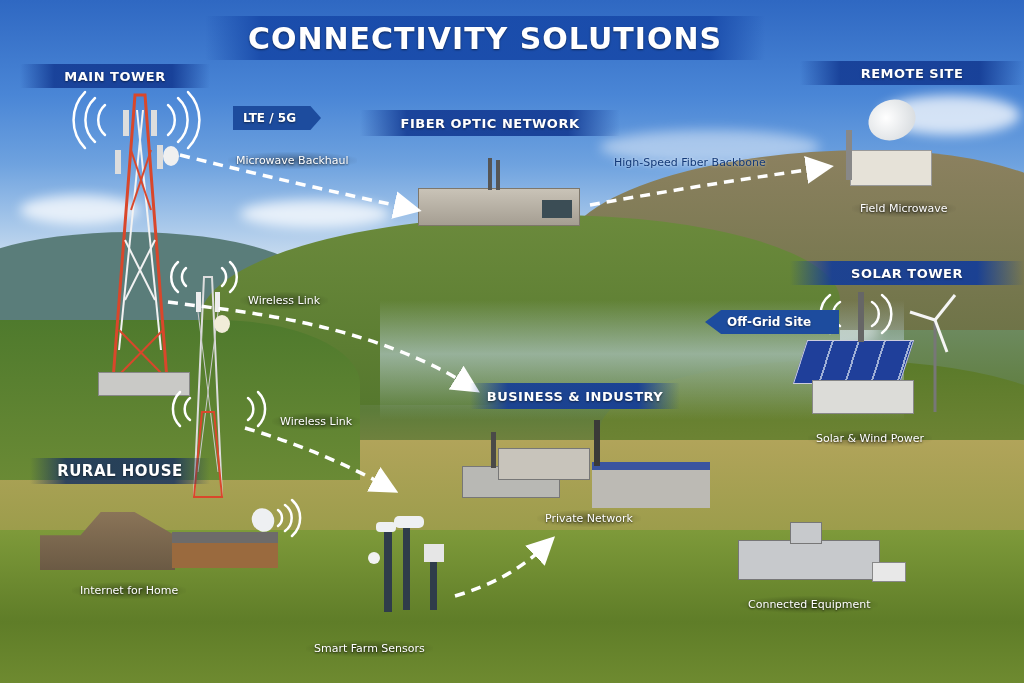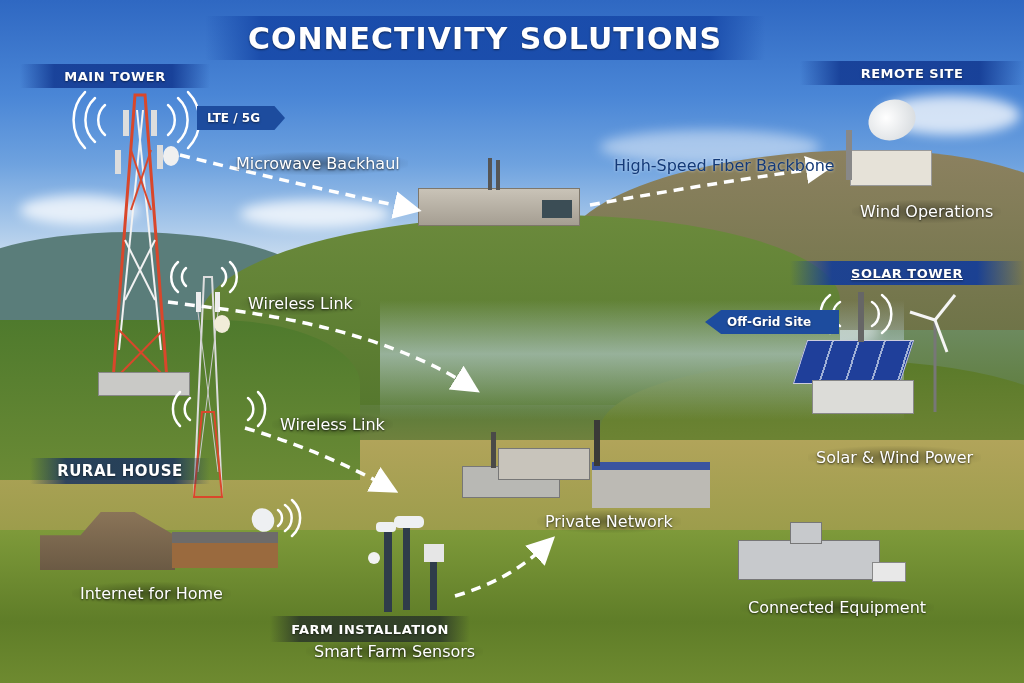--- a/index.html
+++ b/index.html
@@ -7,26 +7,26 @@
   #scene{position:absolute;inset:0;width:1024px;height:683px;overflow:hidden;
     background:linear-gradient(180deg,#2f68c2 0%,#4a86d6 14%,#6ea2df 24%,#a8c8ea 33%,#c9dcef 38%,#9fb9c9 42%,#6d8a5f 48%,#5d7c3a 60%,#8d8a44 72%,#a69a4f 80%,#6f8a36 90%,#5e7a2c 100%);}
   .layer{position:absolute;left:0;right:0;}
   .cloud{position:absolute;background:rgba(255,255,255,.75);border-radius:50%;filter:blur(6px);}
   .hill{position:absolute;border-radius:50% 50% 0 0;}
   .banner{position:absolute;color:#fff;font-weight:bold;letter-spacing:.5px;display:flex;align-items:center;justify-content:center;
     background:linear-gradient(90deg,rgba(20,60,140,0) 0%,rgba(22,62,150,.92) 18%,rgba(22,62,150,.95) 80%,rgba(20,60,140,0) 100%);
     text-shadow:0 1px 2px rgba(0,0,0,.5);}
   .title-banner{left:205px;top:16px;width:560px;height:44px;font-size:30px;letter-spacing:1px;
     background:linear-gradient(90deg,rgba(25,70,160,0) 0%,rgba(25,75,170,.95) 10%,rgba(25,75,170,.95) 90%,rgba(25,70,160,0) 100%);}
-  .sub{position:absolute;color:#fff;font-size:16px;padding:2px 8px;text-shadow:0 1px 2px rgba(0,0,0,.7);
+  .sub{position:absolute;color:#fff;font-size:11px;padding:2px 8px;text-shadow:0 1px 2px rgba(0,0,0,.7);
     background:radial-gradient(ellipse at center,rgba(0,0,0,.35) 0%,rgba(0,0,0,0) 75%);white-space:nowrap;}
   .sub.dark{color:#143a78;background:none;text-shadow:0 0 3px rgba(255,255,255,.7);}
   .arrow-tag{position:absolute;color:#fff;font-weight:bold;font-size:12px;display:flex;align-items:center;padding-left:10px;
     background:#1d4c9e;text-shadow:0 1px 2px rgba(0,0,0,.5);}
-  .arrow-tag.right{clip-path:polygon(0 0,88% 0,100% 50%,88% 100%,0 100%);}
+  .arrow-tag.right{clip-path:polygon(0 0,88% 0,100% 50%,88% 100%,0 100%);margin-left:36px;}
   .arrow-tag.left{clip-path:polygon(12% 0,100% 0,100% 100%,12% 100%,0 50%);padding-left:22px;text-align:right;}
   svg.overlay{position:absolute;left:0;top:0;width:1024px;height:683px;pointer-events:none;}
   .node{position:absolute;}
 </style>
 </head>
 <body>
 
 <div id="scene">
 
   <div class="cloud" style="left:20px;top:195px;width:120px;height:30px;"></div>
@@ -161,36 +161,37 @@
   </svg>
 
   <div class="banner" style="left:20px;top:64px;width:190px;height:24px;font-size:13px;">MAIN TOWER</div>
 
   <div class="banner title-banner">CONNECTIVITY SOLUTIONS</div>
   <div class="arrow-tag right" style="left:197px;top:106px;width:78px;height:24px;">
       <span>LTE / 5G</span>
     </div>
   <div class="sub" style="left:228px;top:152px;">Microwave Backhaul</div>
 
+  <div class="banner" style="left:360px;top:110px;width:260px;height:26px;font-size:13px;">FIBER OPTIC NETWORK</div>
   <div class="sub dark" style="left:606px;top:154px;">High-Speed Fiber Backbone</div>
 
   <div class="banner" style="left:800px;top:61px;width:224px;height:24px;font-size:13px;">REMOTE SITE</div>
-  <div class="sub" style="left:852px;top:200px;">Wind Operations</div>
+  <div class="sub" style="left:852px;top:200px;">Field Microwave</div>
 
-  <div class="banner" style="left:790px;top:261px;width:234px;height:24px;font-size:13px;text-decoration:underline;">SOLAR TOWER</div>
+  <div class="banner" style="left:790px;top:261px;width:234px;height:24px;font-size:13px;">SOLAR TOWER</div>
   <div class="arrow-tag left" style="left:705px;top:310px;width:112px;height:24px;">
       <span>Off-Grid Site</span>
     </div>
-  <div class="sub" style="left:808px;top:430px;margin-top:16px;">Solar &amp; Wind Power</div>
+  <div class="sub" style="left:808px;top:430px;">Solar &amp; Wind Power</div>
 
   <div class="sub" style="left:240px;top:292px;">Wireless Link</div>
   <div class="sub" style="left:272px;top:413px;">Wireless Link</div>
 
+  <div class="banner" style="left:470px;top:383px;width:210px;height:26px;font-size:13px;">BUSINESS &amp; INDUSTRY</div>
   <div class="sub" style="left:506px;top:510px;margin-left:31px;">Private Network</div>
 
   <div class="banner" style="left:30px;top:458px;width:180px;height:26px;font-size:15px;background:linear-gradient(90deg,rgba(25,50,90,0) 0%,rgba(28,52,95,.85) 20%,rgba(28,52,95,.85) 80%,rgba(25,50,90,0) 100%);">RURAL HOUSE</div>
   <div class="sub" style="left:72px;top:582px;">Internet for Home</div>
 
-  <div class="banner" style="left:270px;top:616px;width:200px;height:26px;font-size:13px;background:linear-gradient(90deg,rgba(30,40,30,0) 0%,rgba(35,45,40,.75) 15%,rgba(35,45,40,.75) 85%,rgba(30,40,30,0) 100%);">FARM INSTALLATION</div>
   <div class="sub" style="left:306px;top:640px;">Smart Farm Sensors</div>
 
   <div class="sub" style="left:740px;top:596px;text-align:right;">Connected Equipment</div>
 </div>
 
 </body></html>

